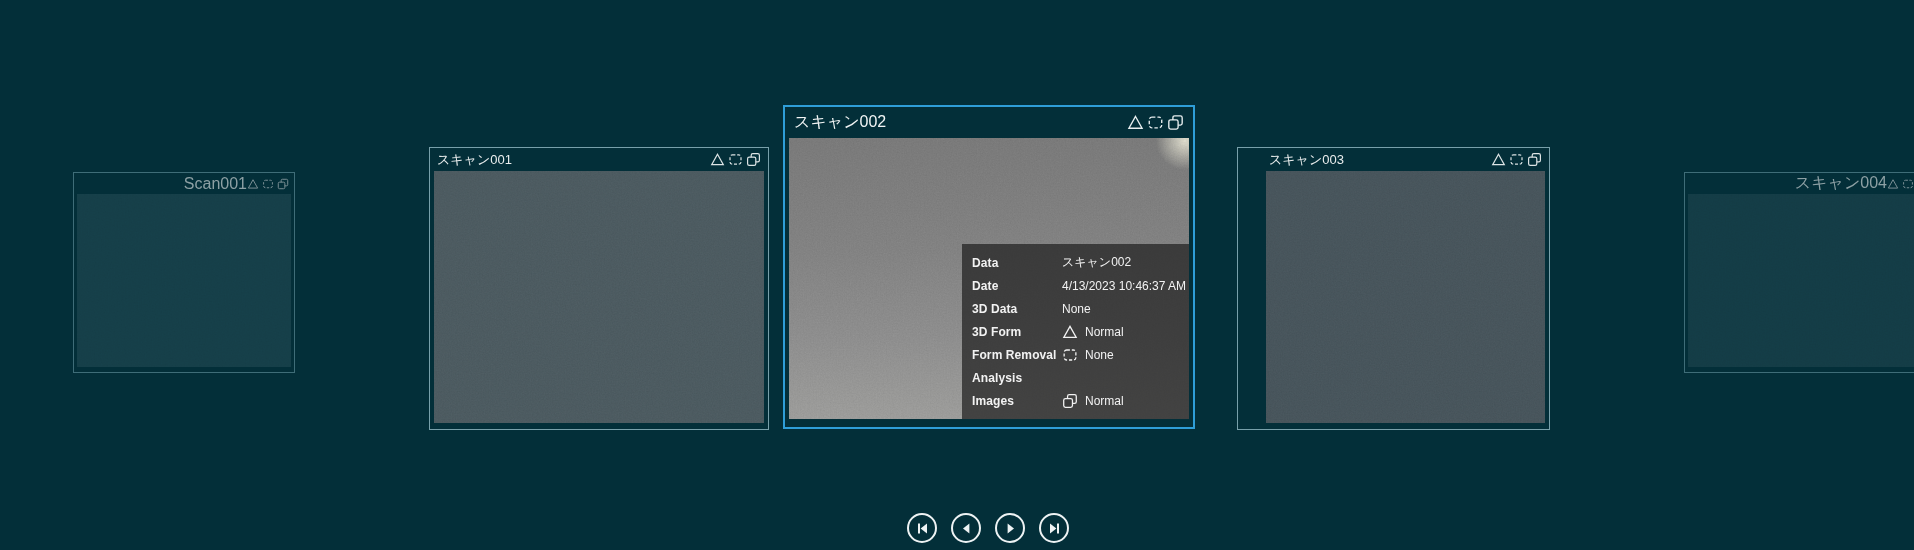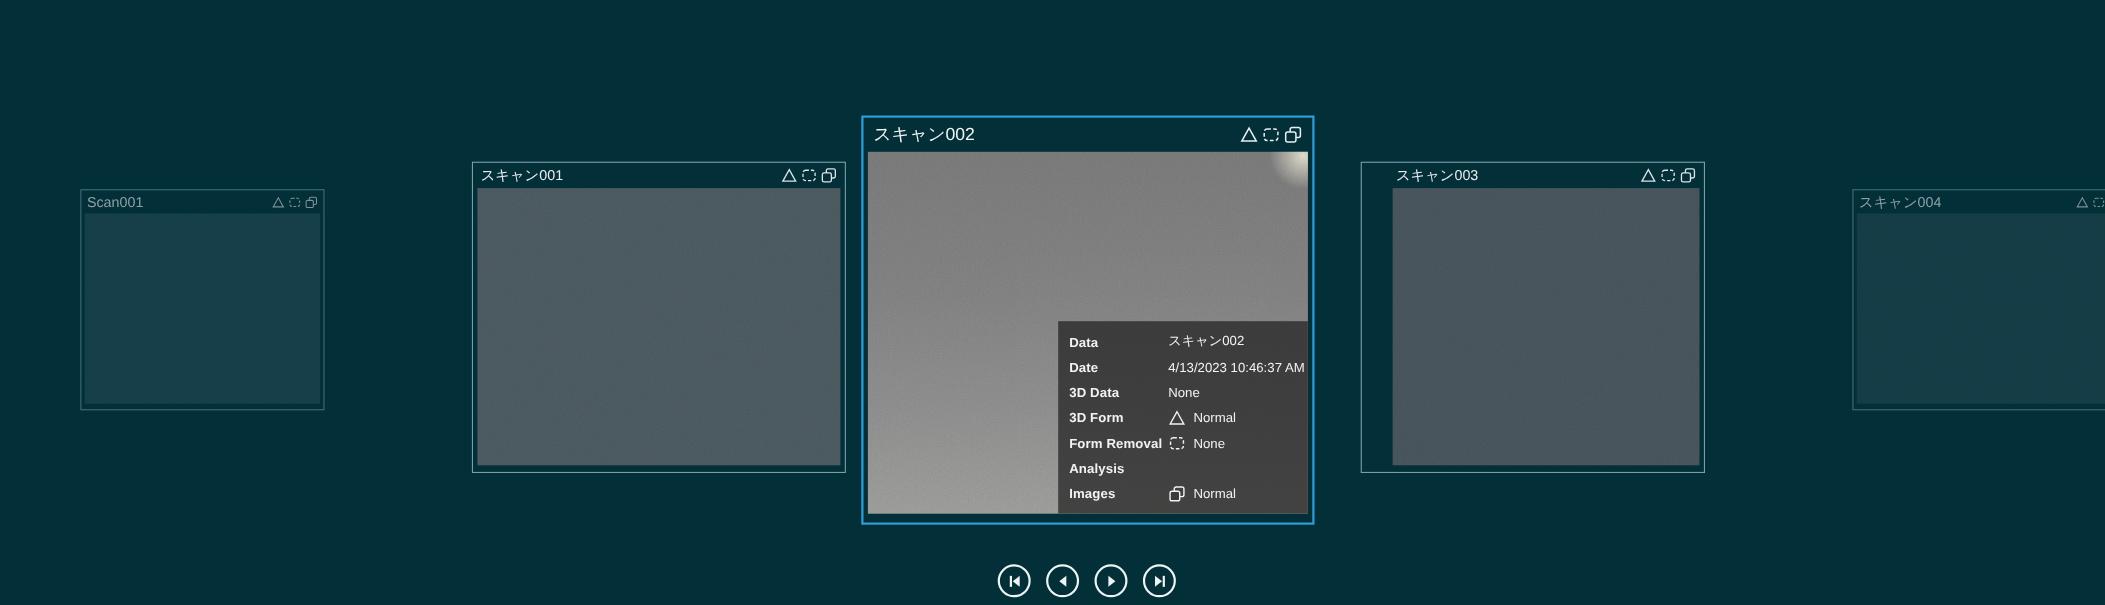--- a/index.html
+++ b/index.html
@@ -12,41 +12,41 @@
   }
   .card{position:absolute;box-sizing:border-box;background:transparent;}
   .titlebar{display:flex;align-items:center;justify-content:space-between;box-sizing:border-box;}
   .title{white-space:nowrap;overflow:hidden;}
   .iconrow{display:flex;align-items:center;gap:3px;flex:0 0 auto;}
   .imgarea{position:relative;overflow:hidden;}
   .grain{position:absolute;inset:0;width:100%;height:100%;pointer-events:none;}
 
   
   .card-far{border:1px solid #3f6d78;}
-  .card-far .titlebar{height:21px;padding:0 5px;color:#8da0a4;font-size:13px;}
+  .card-far .titlebar{height:21px;padding:0 5px;color:#8da0a4;font-size:16px;justify-content:flex-end;}
   .card-far .imgarea{margin:0 3px 3px;height:calc(100% - 26px);}
   .card-far .iconrow svg{width:12px;height:12px;color:#7e9298;}
 
   
   .card-near{border:1px solid #78a0aa;}
   .card-near .titlebar{height:23px;padding:0 7px;color:#e9eded;font-size:13px;}
   .card-near .imgarea{margin:0 4px 4px;height:calc(100% - 29px);}
   .card-near .iconrow svg{width:15px;height:15px;color:#dde4e5;}
 
   
   .card-selected{border:2px solid #2f9ed8;}
   .card-selected .titlebar{height:31px;padding:0 9px;color:#f2f5f5;font-size:16px;}
   .card-selected .imgarea{margin:0 4px 4px;height:calc(100% - 39px);}
   .card-selected .iconrow svg{width:17px;height:17px;color:#e9eff0;}
 
   #card-0{left:73px;top:172px;width:222px;height:201px;}
   #card-0 .imgarea{background:#17424c;}
   #card-1{left:429px;top:147px;width:340px;height:283px;}
   #card-1 .imgarea{background:#4c5b61;}
-  #card-2{left:783px;top:105px;width:412px;height:372px;}
+  #card-2{left:783px;top:105px;width:412px;height:324px;}
   #card-2 .imgarea{
     background:
       radial-gradient(circle at 99% 1%, rgba(235,233,215,0.95) 0%, rgba(235,233,215,0) 6%),
       linear-gradient(180deg,#7b7b7b 0%,#848484 40%,#909090 70%,#a0a09e 100%);
   }
   #card-3{left:1237px;top:147px;width:313px;height:283px;padding-left:24px;}
   #card-3 .imgarea{background:#47555c;}
   #card-4{left:1684px;top:172px;width:251px;height:201px;}
   #card-4 .imgarea{background:#153f49;}
 

